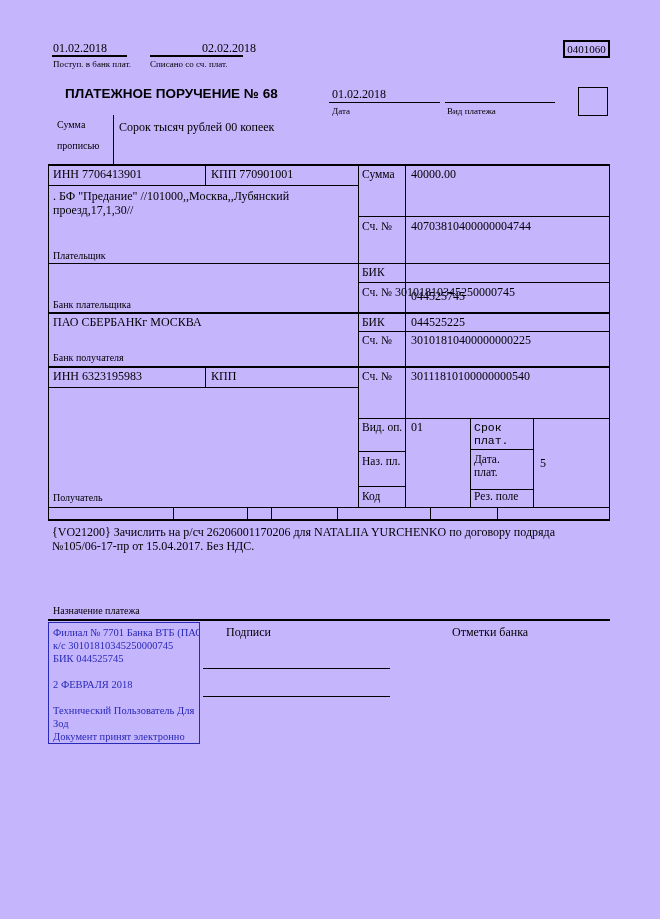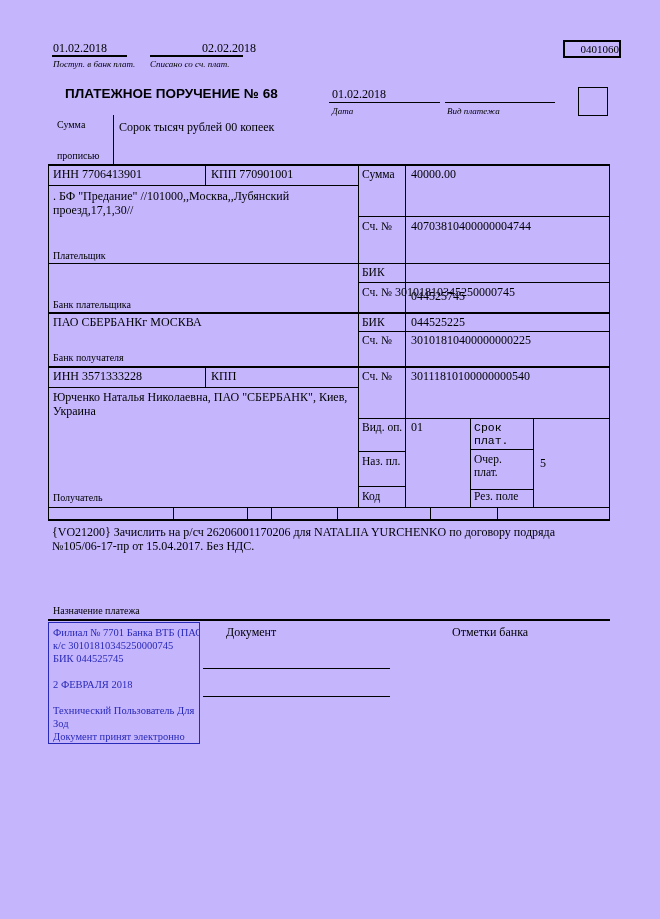--- a/index.html
+++ b/index.html
@@ -1,20 +1,20 @@
 <!DOCTYPE html>
 <html><head>
 <meta charset="utf-8">
 <style>
   html,body{margin:0;padding:0;background:#fff;}
   .doc{position:relative;width:660px;height:919px;background:#c4b5fd;
        font-family:"Liberation Serif",serif;color:#000;overflow:hidden;}
   .t{position:absolute;white-space:nowrap;font-size:12px;line-height:1.15;}
   .wrap{white-space:normal;}
-  .sm{font-size:9px;font-style:italic;}
+  .sm{font-size:9px;}
   .lbl{font-size:10px;}
   .cell{font-size:11.5px;}
   .hl{position:absolute;background:#000;}
   .vl{position:absolute;background:#000;}
   .title{font-family:"Liberation Sans",sans-serif;font-weight:bold;font-size:13.5px;padding-left:12px;}
   .box{position:absolute;box-sizing:border-box;border:2px solid #000;
        text-align:center;font-size:11px;}
   .sqbox{position:absolute;box-sizing:border-box;border:1px solid #000;}
   .stamp-blue{position:absolute;box-sizing:border-box;border:1px solid #2929b8;
        color:#2929b8;font-size:10.5px;line-height:13px;padding:3px 4px;overflow:hidden;}
@@ -29,32 +29,32 @@
 <div class="doc">
 
   <div class="t" style="left:53px;top:42px;">01.02.2018</div>
   <div class="hl" style="left:52px;top:55px;width:75px;height:2px;"></div>
   <div class="t sm" style="left:53px;top:59px;">Поступ. в банк плат.</div>
 
   <div class="t" style="left:161px;top:42px;margin-left:41px;">02.02.2018</div>
   <div class="hl" style="left:150px;top:55px;width:93px;height:2px;"></div>
   <div class="t sm" style="left:150px;top:59px;">Списано со сч. плат.</div>
 
-  <div class="box" style="left:563px;top:40px;width:58px;height:18px;line-height:15px;text-align:right;">0401060</div>
+  <div class="box" style="left:563px;top:40px;width:47px;height:18px;line-height:15px;">0401060</div>
 
   <div class="t title" style="left:53px;top:86px;">ПЛАТЕЖНОЕ ПОРУЧЕНИЕ № 68</div>
   <div class="t" style="left:332px;top:88px;">01.02.2018</div>
   <div class="hl" style="left:329px;top:102px;width:111px;height:1px;"></div>
   <div class="t sm" style="left:332px;top:106px;">Дата</div>
   <div class="hl" style="left:445px;top:102px;width:110px;height:1px;"></div>
   <div class="t sm" style="left:447px;top:106px;">Вид платежа</div>
   <div class="sqbox" style="left:578px;top:87px;width:30px;height:29px;"></div>
 
   <div class="t lbl" style="left:57px;top:119px;">Сумма</div>
-  <div class="t lbl" style="left:57px;top:150px;">прописью</div>
+  <div class="t lbl" style="left:57px;top:140px;">прописью</div>
   <div class="vl" style="left:113px;top:115px;width:1px;height:49px;"></div>
   <div class="t" style="left:119px;top:121px;">Сорок тысяч рублей 00 копеек</div>
 
   <div class="hl" style="left:48px;top:164px;width:562px;height:2px;"></div>
   <div class="hl" style="left:48px;top:185px;width:310px;height:1px;"></div>
   <div class="hl" style="left:358px;top:216px;width:252px;height:1px;"></div>
   <div class="hl" style="left:48px;top:263px;width:562px;height:1px;"></div>
   <div class="hl" style="left:358px;top:282px;width:252px;height:1px;"></div>
   <div class="hl" style="left:48px;top:312px;width:562px;height:2px;"></div>
   <div class="hl" style="left:358px;top:331px;width:252px;height:1px;"></div>
@@ -100,51 +100,50 @@
   <div class="t cell" style="left:362px;top:286px;">Сч. №</div>
   <div class="t" style="left:395px;top:286px;">30101810345250000745</div>
 
   <div class="t" style="left:53px;top:316px;">ПАО СБЕРБАНКг МОСКВА</div>
   <div class="t lbl" style="left:53px;top:352px;">Банк получателя</div>
   <div class="t cell" style="left:362px;top:316px;">БИК</div>
   <div class="t" style="left:411px;top:316px;">044525225</div>
   <div class="t cell" style="left:362px;top:334px;">Сч. №</div>
   <div class="t" style="left:411px;top:334px;">30101810400000000225</div>
 
-  <div class="t" style="left:53px;top:370px;">ИНН 3571333228</div>
+  <div class="t" style="left:53px;top:370px;">ИНН 6323195983</div>
   <div class="t" style="left:211px;top:370px;">КПП</div>
   <div class="t cell" style="left:362px;top:370px;">Сч. №</div>
   <div class="t" style="left:411px;top:370px;">30111810100000000540</div>
-  <div class="t wrap" style="left:53px;top:391px;width:300px;">Юрченко Наталья Николаевна, ПАО "СБЕРБАНК", Киев, Украина</div>
   <div class="t lbl" style="left:53px;top:492px;">Получатель</div>
 
   <div class="t cell" style="left:362px;top:421px;">Вид. оп.</div>
   <div class="t" style="left:411px;top:421px;">01</div>
   <div class="t cell wrap" style="left:474px;top:421px;width:52px;font-family:Liberation Mono, monospace;">Срок плат.</div>
   <div class="t cell" style="left:362px;top:455px;text-align:center;">Наз. пл.</div>
-  <div class="t cell wrap" style="left:474px;top:453px;width:52px;">Очер. плат.</div>
+  <div class="t cell wrap" style="left:474px;top:453px;width:52px;">Дата. плат.</div>
   <div class="t" style="left:540px;top:457px;">5</div>
   <div class="t cell" style="left:362px;top:490px;">Код</div>
   <div class="t cell" style="left:474px;top:490px;">Рез. поле</div>
 
   <div class="t wrap" style="left:52px;top:526px;width:505px;">{VO21200} Зачислить на р/сч 26206001170206 для NATALIIA YURCHENKO по договору подряда №105/06-17-пр от 15.04.2017. Без НДС.</div>
   <div class="t lbl" style="left:53px;top:605px;">Назначение платежа</div>
   <div class="hl" style="left:48px;top:619px;width:562px;height:2px;"></div>
 
   <div class="stamp-blue" style="left:48px;top:622px;width:152px;height:122px;">
     <div>Филиал № 7701 Банка ВТБ (ПАО)</div>
     <div>к/с 30101810345250000745</div>
     <div>БИК 044525745</div>
     <div></div>
     <div>2 ФЕВРАЛЯ 2018</div>
     <div></div>
     <div>Технический Пользователь Для</div>
     <div>Зод</div>
     <div>Документ принят электронно</div>
   </div>
 
-  <div class="t" style="left:226px;top:626px;">Документ</div>
+  <div class="t" style="left:226px;top:626px;">Подписи</div>
   <div class="hl" style="left:203px;top:668px;width:187px;height:1px;"></div>
   <div class="hl" style="left:203px;top:696px;width:187px;height:1px;"></div>
 
   <div class="t" style="left:452px;top:626px;">Отметки банка</div>
 
 </div>
 
 </body></html>

